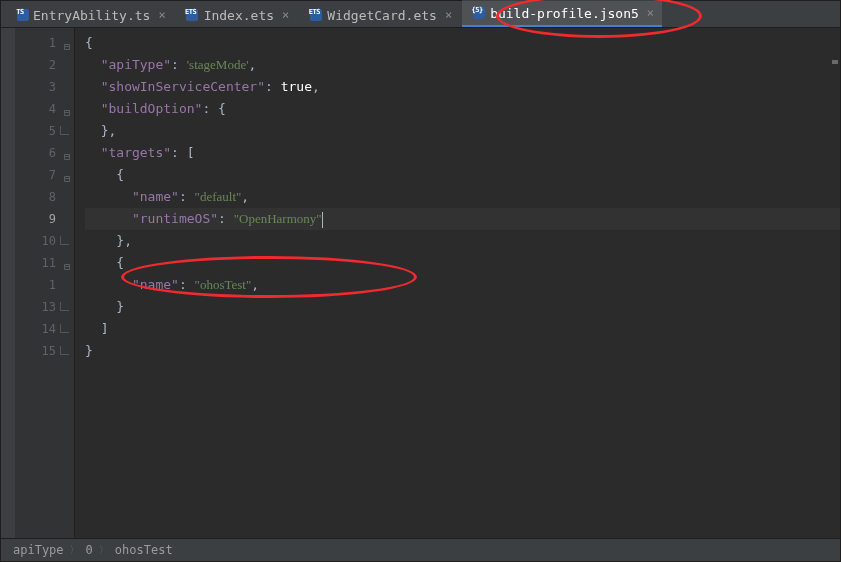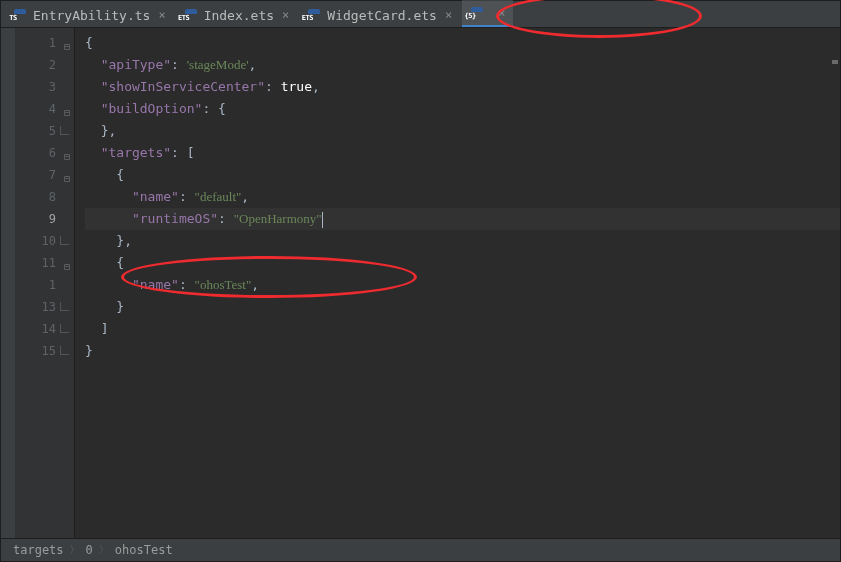--- a/index.html
+++ b/index.html
@@ -1,21 +1,21 @@
 <!DOCTYPE html>
 <html><head>
 <meta charset="utf-8">
 <style>
   html,body{margin:0;padding:0;height:100%;background:#2b2b2b;color:#A9B7C6;font-family:Menlo,Consolas,"DejaVu Sans Mono",monospace;font-size:13px;}
   .app{display:flex;flex-direction:column;width:841px;height:562px;background:#2b2b2b;border:1px solid #1e1e1e;box-sizing:border-box;position:relative;}
   
   .tabbar{display:flex;align-items:flex-end;height:26px;background:#3c3f41;border-bottom:1px solid #1e1e1e;padding-left:4px;}
   .tab{display:flex;align-items:center;height:24px;padding:0 8px;margin-right:2px;background:#3c3f41;color:#bbbbbb;cursor:pointer;border-top:1px solid #3c3f41;}
   .tab.active{background:#4e5254;color:#ffffff;border-bottom:2px solid #4083c9;height:24px;}
-  .tab .ficon{width:14px;height:14px;margin-right:6px;display:inline-flex;align-items:center;justify-content:center;flex-direction:column;}
+  .tab .ficon{width:14px;height:14px;margin-right:6px;display:inline-flex;justify-content:center;}
   .tab .close{margin-left:8px;color:#8a8a8a;font-size:12px;}
   .tabbadge{position:absolute;font-size:7px;font-weight:bold;color:#fff;left:2px;bottom:-1px;letter-spacing:-0.5px;}
   
   .leftedge{width:14px;background:#3c3f41;border-right:1px solid #323232;}
   .main{display:flex;flex:1;min-height:0;}
   
   .gutter{width:58px;background:#313335;border-right:1px solid #1e1e1e;padding-top:4px;position:relative;}
   .gline{display:flex;align-items:center;justify-content:flex-end;height:22px;line-height:22px;font-size:12px;color:#606366;padding-right:18px;position:relative;}
   .gline .fold{position:absolute;right:4px;top:4px;color:#6b6b6b;font-size:10px;pointer-events:auto;cursor:pointer;}
   .gline .foldend{position:absolute;right:5px;top:6px;width:8px;height:8px;border-left:1px solid #555;border-bottom:1px solid #555;}
@@ -74,20 +74,21 @@
         <span>WidgetCard.ets</span>
         <span class="close">×</span>
       </div>
       <div class="tab active">
         <span class="ficon">
           <svg width="14" height="14">
             <rect x="1" y="1" width="12" height="12" rx="2" fill="#2f5d9b"></rect>
           </svg>
           <span class="tabbadge" style="position:static;margin-left:-14px;">{5}</span>
         </span>
+        <span>build-profile.json5</span>
         <span class="close">×</span>
       </div>
     </div>
 
   <div class="main">
     <div class="leftedge"></div>
     <div class="gutter" id="gutter">
         <div class="gline">1<span class="fold">⊟</span></div>
         <div class="gline">2</div>
         <div class="gline">3</div>
@@ -118,21 +119,21 @@
         <div class="ln">    <span class="brace">}</span><span class="punct">,</span></div>
         <div class="ln">    <span class="brace">{</span></div>
         <div class="ln">      <span class="key">"name"</span><span class="punct">: </span><span class="str">"ohosTest"</span><span class="punct">,</span></div>
         <div class="ln">    <span class="brace">}</span></div>
         <div class="ln">  <span class="punct">]</span></div>
         <div class="ln"><span class="brace">}</span></div>
       </div>
   </div>
 
   <div class="status">
-    <span>targets</span>
+    <span>apiType</span>
     <span class="sep">〉</span>
     <span>0</span>
     <span class="sep">〉</span>
     <span>ohosTest</span>
   </div>
 
   <div class="anno" style="left:495px;top:-7px;width:200px;height:38px;"></div>
   <div class="anno" style="left:120px;top:255px;width:290px;height:36px;"></div>
 </div>
 

